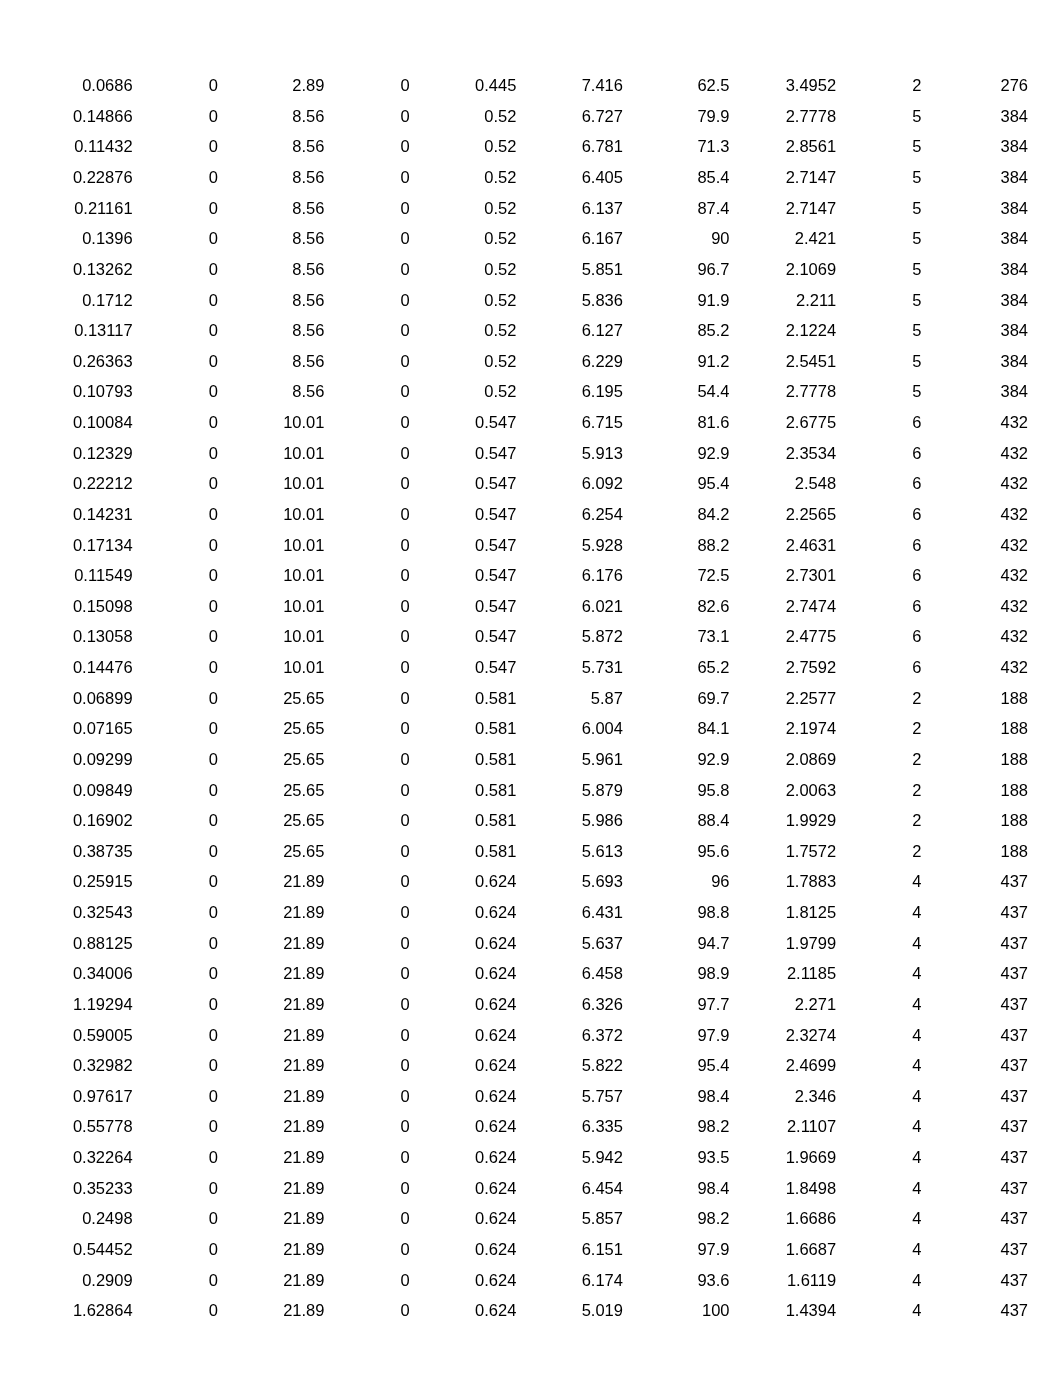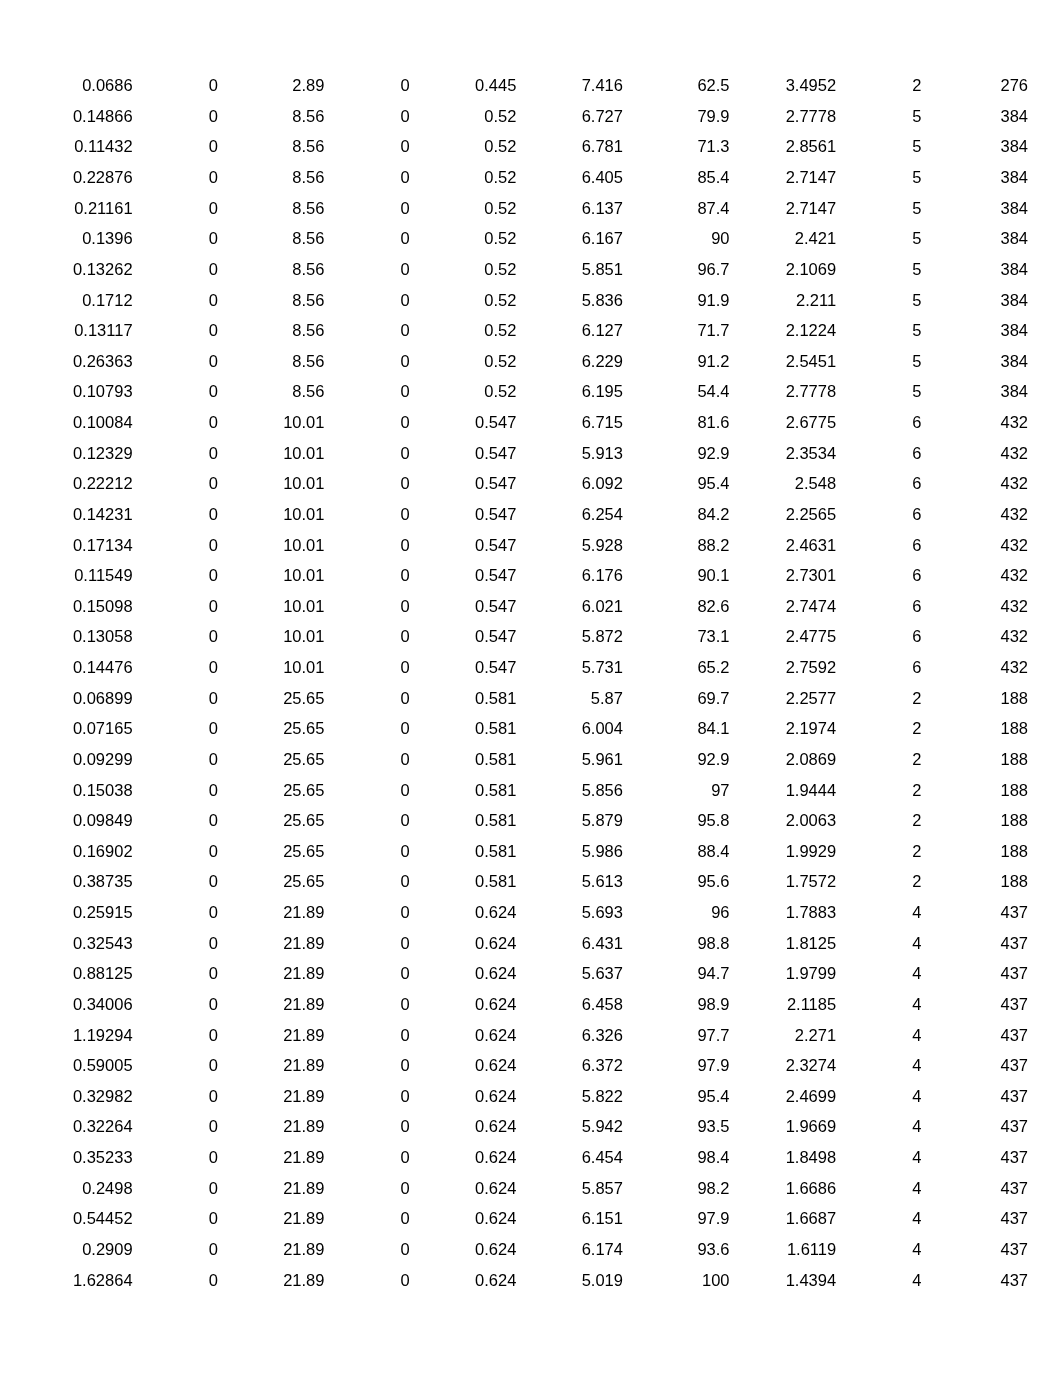--- a/index.html
+++ b/index.html
@@ -152,21 +152,21 @@
           <td>5</td>
           <td>384</td>
         </tr>
         <tr>
           <td>0.13117</td>
           <td>0</td>
           <td>8.56</td>
           <td>0</td>
           <td>0.52</td>
           <td>6.127</td>
-          <td>71.7</td>
+          <td>85.2</td>
           <td>2.1224</td>
           <td>5</td>
           <td>384</td>
         </tr>
         <tr>
           <td>0.26363</td>
           <td>0</td>
           <td>8.56</td>
           <td>0</td>
           <td>0.52</td>
@@ -248,21 +248,21 @@
           <td>6</td>
           <td>432</td>
         </tr>
         <tr>
           <td>0.11549</td>
           <td>0</td>
           <td>10.01</td>
           <td>0</td>
           <td>0.547</td>
           <td>6.176</td>
-          <td>90.1</td>
+          <td>72.5</td>
           <td>2.7301</td>
           <td>6</td>
           <td>432</td>
         </tr>
         <tr>
           <td>0.15098</td>
           <td>0</td>
           <td>10.01</td>
           <td>0</td>
           <td>0.547</td>
@@ -326,32 +326,20 @@
           <td>25.65</td>
           <td>0</td>
           <td>0.581</td>
           <td>5.961</td>
           <td>92.9</td>
           <td>2.0869</td>
           <td>2</td>
           <td>188</td>
         </tr>
         <tr>
-          <td>0.15038</td>
-          <td>0</td>
-          <td>25.65</td>
-          <td>0</td>
-          <td>0.581</td>
-          <td>5.856</td>
-          <td>97</td>
-          <td>1.9444</td>
-          <td>2</td>
-          <td>188</td>
-        </tr>
-        <tr>
           <td>0.09849</td>
           <td>0</td>
           <td>25.65</td>
           <td>0</td>
           <td>0.581</td>
           <td>5.879</td>
           <td>95.8</td>
           <td>2.0063</td>
           <td>2</td>
           <td>188</td>
@@ -454,20 +442,44 @@
         </tr>
         <tr>
           <td>0.32982</td>
           <td>0</td>
           <td>21.89</td>
           <td>0</td>
           <td>0.624</td>
           <td>5.822</td>
           <td>95.4</td>
           <td>2.4699</td>
+          <td>4</td>
+          <td>437</td>
+        </tr>
+        <tr>
+          <td>0.97617</td>
+          <td>0</td>
+          <td>21.89</td>
+          <td>0</td>
+          <td>0.624</td>
+          <td>5.757</td>
+          <td>98.4</td>
+          <td>2.346</td>
+          <td>4</td>
+          <td>437</td>
+        </tr>
+        <tr>
+          <td>0.55778</td>
+          <td>0</td>
+          <td>21.89</td>
+          <td>0</td>
+          <td>0.624</td>
+          <td>6.335</td>
+          <td>98.2</td>
+          <td>2.1107</td>
           <td>4</td>
           <td>437</td>
         </tr>
         <tr>
           <td>0.32264</td>
           <td>0</td>
           <td>21.89</td>
           <td>0</td>
           <td>0.624</td>
           <td>5.942</td>

